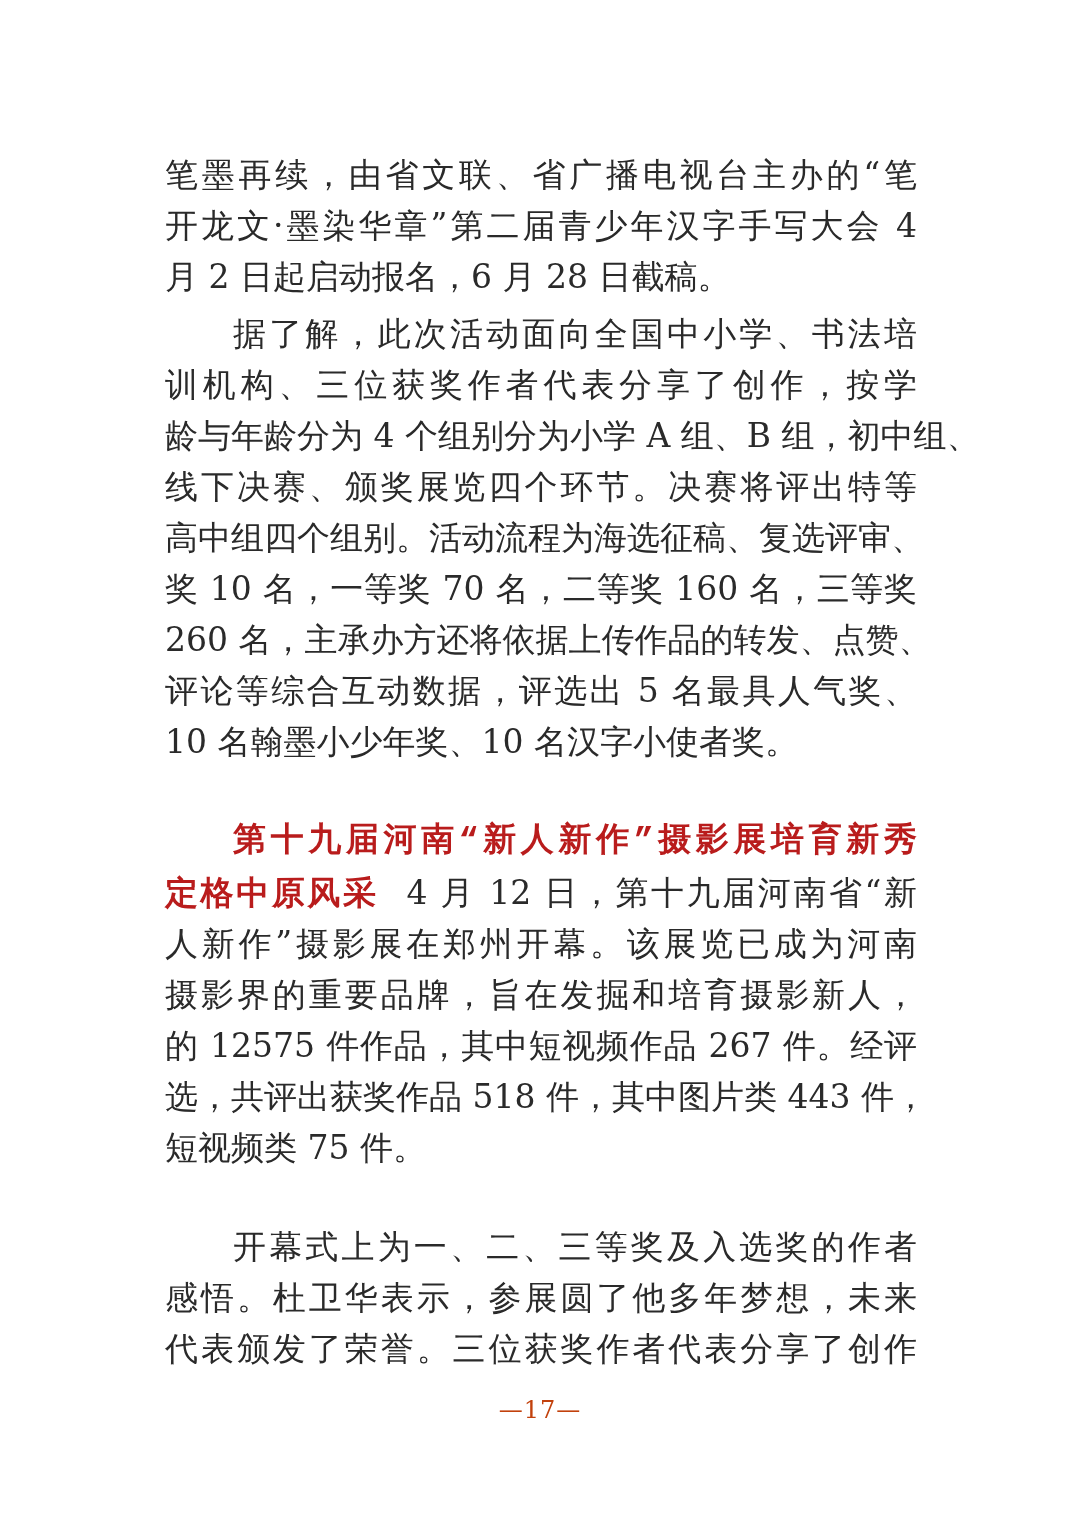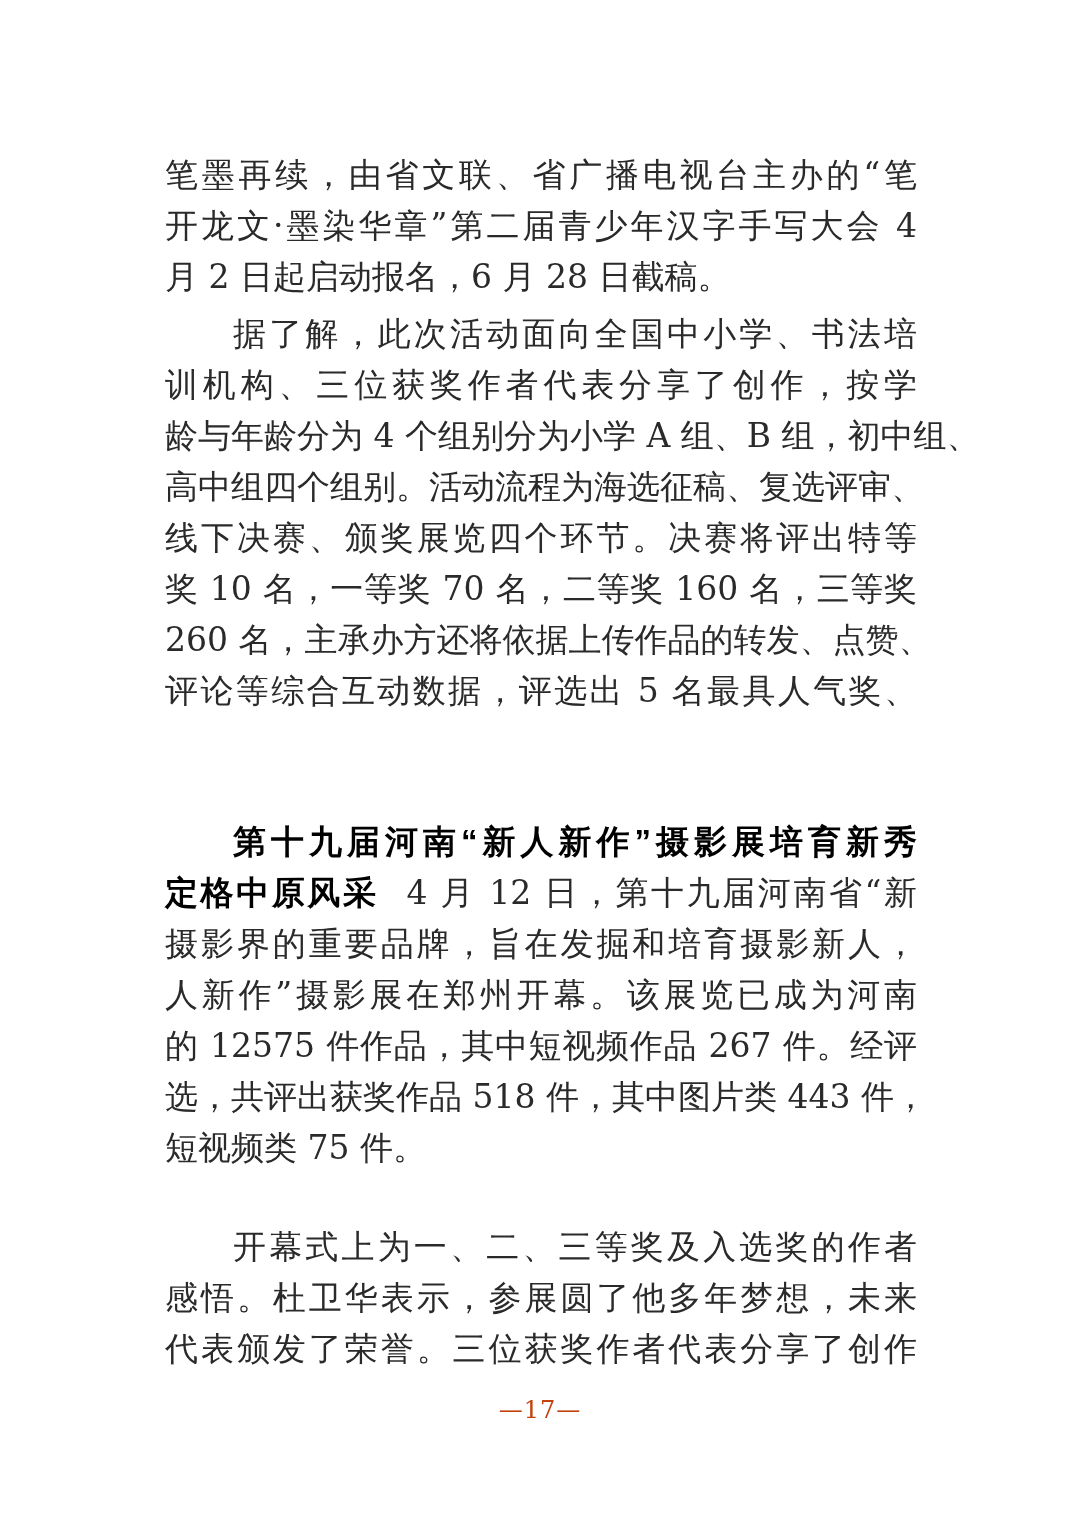--- a/index.html
+++ b/index.html
@@ -37,23 +37,23 @@
     text-align-last: justify;
     letter-spacing: 0px;
   }
   .line.last {
     text-align-last: left;
   }
   .line.indent {
     padding-left: 68px;
   }
   .bold {
-    font-family: Liberation Sans, sans-serif;
+    font-family: Liberation Mono, monospace;
     font-weight: bold;
-    color: #000000;
+    color: #b91c1c;
   }
   #para1 { top: 149px; }
   #para2 { top: 308px; }
   #section2 { top: 816px; }
   #para4 { top: 1221px; }
   .page-number {
     position: absolute;
     top: 1396px;
     left: 0;
     width: 1080px;
@@ -71,34 +71,35 @@
   <div class="block" id="para1">
     <span class="line">笔墨再续，由省文联、省广播电视台主办的“笔</span>
     <span class="line">开龙文·墨染华章”第二届青少年汉字手写大会 4</span>
     <span class="line last">月 2 日起启动报名，6 月 28 日截稿。</span>
   </div>
 
   <div class="block" id="para2">
     <span class="line indent">据了解，此次活动面向全国中小学、书法培</span>
     <span class="line">训机构、三位获奖作者代表分享了创作，按学</span>
     <span class="line">龄与年龄分为 4 个组别分为小学 A 组、B 组，初中组、</span>
+    <span class="line">线下决赛、颁奖展览四个环节。决赛将评出特等</span>
     <span class="line">高中组四个组别。活动流程为海选征稿、复选评审、</span>
-    <span class="line">线下决赛、颁奖展览四个环节。决赛将评出特等</span>
     <span class="line">奖 10 名，一等奖 70 名，二等奖 160 名，三等奖</span>
     <span class="line">260 名，主承办方还将依据上传作品的转发、点赞、</span>
     <span class="line">评论等综合互动数据，评选出 5 名最具人气奖、</span>
+    <span class="line last">10 名翰墨小少年奖、10 名汉字小使者奖。</span>
   </div>
 
   <div class="block" id="section2">
     <span class="line indent bold">第十九届河南“新人新作”摄影展培育新秀</span>
     <span class="line" style="text-align-last:justify;">
       <span class="bold">定格中原风采</span><span style="display:inline-block;width:28px;"></span><span>4 月 12 日，第十九届河南省“新</span>
     </span>
+    <span class="line">人新作”摄影展在郑州开幕。该展览已成为河南</span>
     <span class="line">摄影界的重要品牌，旨在发掘和培育摄影新人，</span>
-    <span class="line">人新作”摄影展在郑州开幕。该展览已成为河南</span>
     <span class="line">的 12575 件作品，其中短视频作品 267 件。经评</span>
     <span class="line">选，共评出获奖作品 518 件，其中图片类 443 件，</span>
     <span class="line last">短视频类 75 件。</span>
   </div>
 
   <div class="block" id="para4">
     <span class="line indent">开幕式上为一、二、三等奖及入选奖的作者</span>
     <span class="line">感悟。杜卫华表示，参展圆了他多年梦想，未来</span>
     <span class="line">代表颁发了荣誉。三位获奖作者代表分享了创作</span>
   </div>

